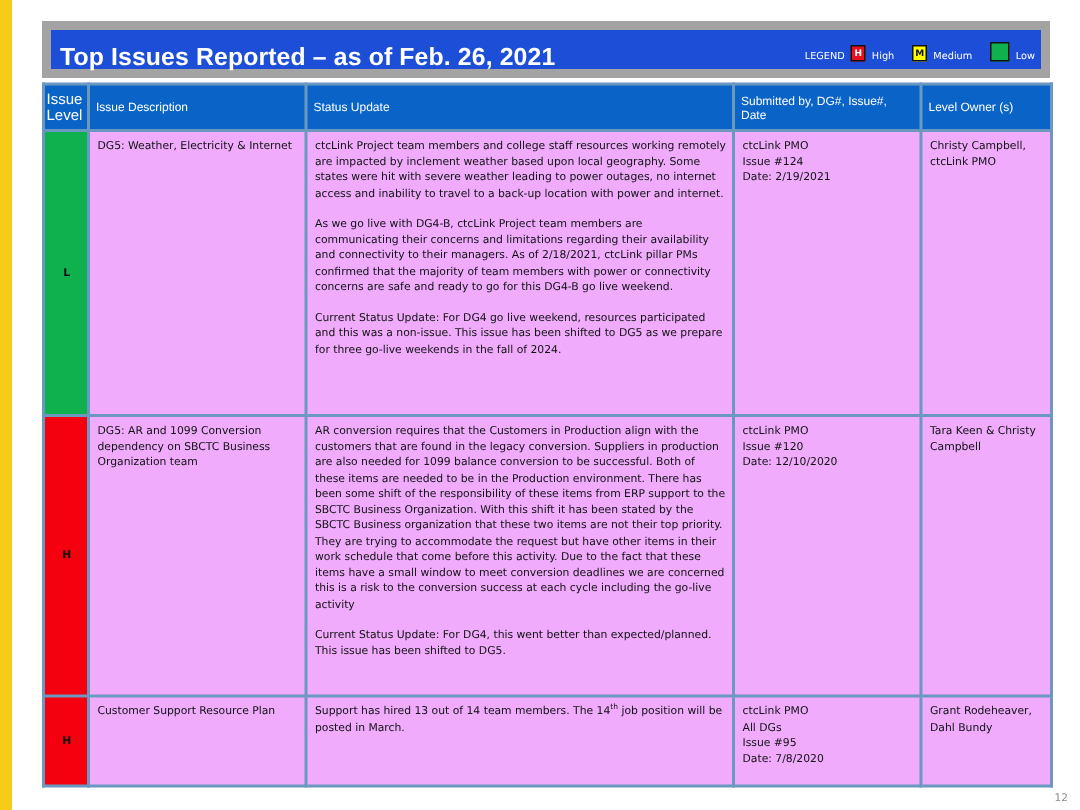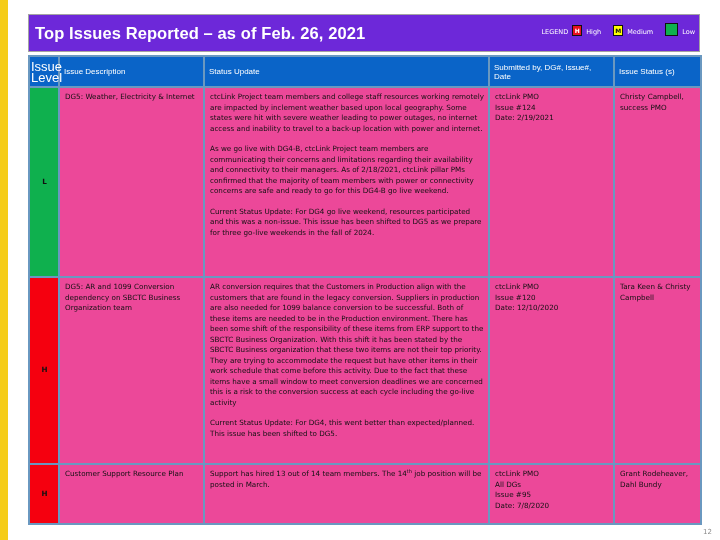--- a/index.html
+++ b/index.html
@@ -3,21 +3,21 @@
 <meta charset="utf-8">
 <style>
   * { box-sizing: border-box; margin: 0; padding: 0; }
   html, body { width: 720px; height: 540px; background: #ffffff; overflow: hidden; }
   body { position: relative; font-family: "DejaVu Sans", sans-serif; }
 
   .accent-bar { position: absolute; left: 0; top: 0; width: 8px; height: 540px; background: #f5cc18; }
 
   .banner {
     position: absolute; left: 28px; top: 14px; width: 672px; height: 38px;
-    background: #6d28d9; border: 1px solid #a3a3a3;
+    background: #1d4ed8; border: 6px solid #a3a3a3;
   }
   .banner-title {
     position: absolute; left: 6px; top: 9px;
     font-family: "Liberation Sans", sans-serif; font-weight: bold;
     font-size: 16.5px; color: #ffffff; letter-spacing: 0.1px; white-space: nowrap;
   }
   .legend { position: absolute; right: 4px; top: 8px; display: flex; align-items: flex-end; gap: 4px; }
   .legend-label { font-size: 6.5px; color: #ffffff; }
   .legend-swatch {
     width: 10px; height: 11px; border: 1.5px solid #111; display: flex; align-items: center; justify-content: center;
@@ -27,23 +27,23 @@
 
   table.issues {
     position: absolute; left: 28px; top: 55px; width: 672px;
     border-collapse: collapse; table-layout: fixed;
   }
   table.issues th, table.issues td { border: 2px solid #6a98c0; vertical-align: top; }
   table.issues th {
     background: #0a64c8; color: #ffffff; font-weight: normal; text-align: left;
     font-family: "Liberation Sans", sans-serif; font-size: 8px; height: 31px; vertical-align: middle; padding: 0 4px;
   }
-  table.issues th.level-h { font-size: 13px; padding: 0 1px; line-height: 11px; }
+  table.issues th.level-h { font-size: 10px; padding: 0 1px; line-height: 11px; }
   table.issues td {
-    font-size: 7.2px; line-height: 10.5px; color: #111; padding: 4px 4px 4px 5px; background: #ec4899;
+    font-size: 7.2px; line-height: 10.5px; color: #111; padding: 4px 4px 4px 5px; background: #f0abfc;
   }
   td.level { text-align: center; vertical-align: middle !important; color: #fff; font-weight: bold; font-size: 9px; padding: 0; }
   td.level.low { background: #0fb04e; }
   td.level.high { background: #f5000f; }
   .para { margin-bottom: 10px; }
   .para:last-child { margin-bottom: 0; }
   sup { font-size: 5px; line-height: 0; }
 
   .page-number { position: absolute; right: 8px; bottom: 4px; font-size: 7px; color: #8a8a8a; }
 </style>
@@ -72,38 +72,38 @@
     <col style="width:285px">
     <col style="width:125px">
     <col style="width:87px">
   </colgroup>
   <thead>
     <tr>
       <th class="level-h">Issue Level</th>
       <th>Issue Description</th>
       <th>Status Update</th>
       <th>Submitted by, DG#, Issue#, Date</th>
-      <th>Issue Status (s)</th>
+      <th>Level Owner (s)</th>
     </tr>
   </thead>
   <tbody>
     <tr style="height:190px;">
       <td class="level low">L</td>
       <td>DG5: Weather, Electricity &amp; Internet</td>
       <td>
         <div class="para">ctcLink Project team members and college staff resources working remotely are impacted by inclement weather based upon local geography. Some states were hit with severe weather leading to power outages, no internet access and inability to travel to a back-up location with power and internet.</div>
         <div class="para">As we go live with DG4-B, ctcLink Project team members are communicating their concerns and limitations regarding their availability and connectivity to their managers. As of 2/18/2021, ctcLink pillar PMs confirmed that the majority of team members with power or connectivity concerns are safe and ready to go for this DG4-B go live weekend.</div>
         <div class="para">Current Status Update: For DG4 go live weekend, resources participated and this was a non-issue.  This issue has been shifted to DG5 as we prepare for three go-live weekends in the fall of 2024.</div>
       </td>
       <td>
         <div>ctcLink PMO</div>
         <div>Issue #124</div>
         <div>Date: 2/19/2021</div>
       </td>
-      <td>Christy Campbell, success PMO</td>
+      <td>Christy Campbell, ctcLink PMO</td>
     </tr>
     <tr style="height:187px;">
       <td class="level high">H</td>
       <td>DG5: AR and 1099 Conversion dependency on SBCTC Business Organization team</td>
       <td>
         <div class="para">AR conversion requires that the Customers in Production align with the customers that are found in the legacy conversion. Suppliers in production are also needed for 1099 balance conversion to be successful. Both of these items are needed to be in the Production environment. There has been some shift of the responsibility of these items from ERP support to the SBCTC Business Organization. With this shift it has been stated by the SBCTC Business organization that these two items are not their top priority. They are trying to accommodate the request but have other items in their work schedule that come before this activity. Due to the fact that these items have a small window to meet conversion deadlines we are concerned this is a risk to the conversion success at each cycle including the go-live activity</div>
         <div class="para">Current Status Update:  For DG4, this went better than expected/planned.  This issue  has been shifted to DG5.</div>
       </td>
       <td>
         <div>ctcLink PMO</div>

